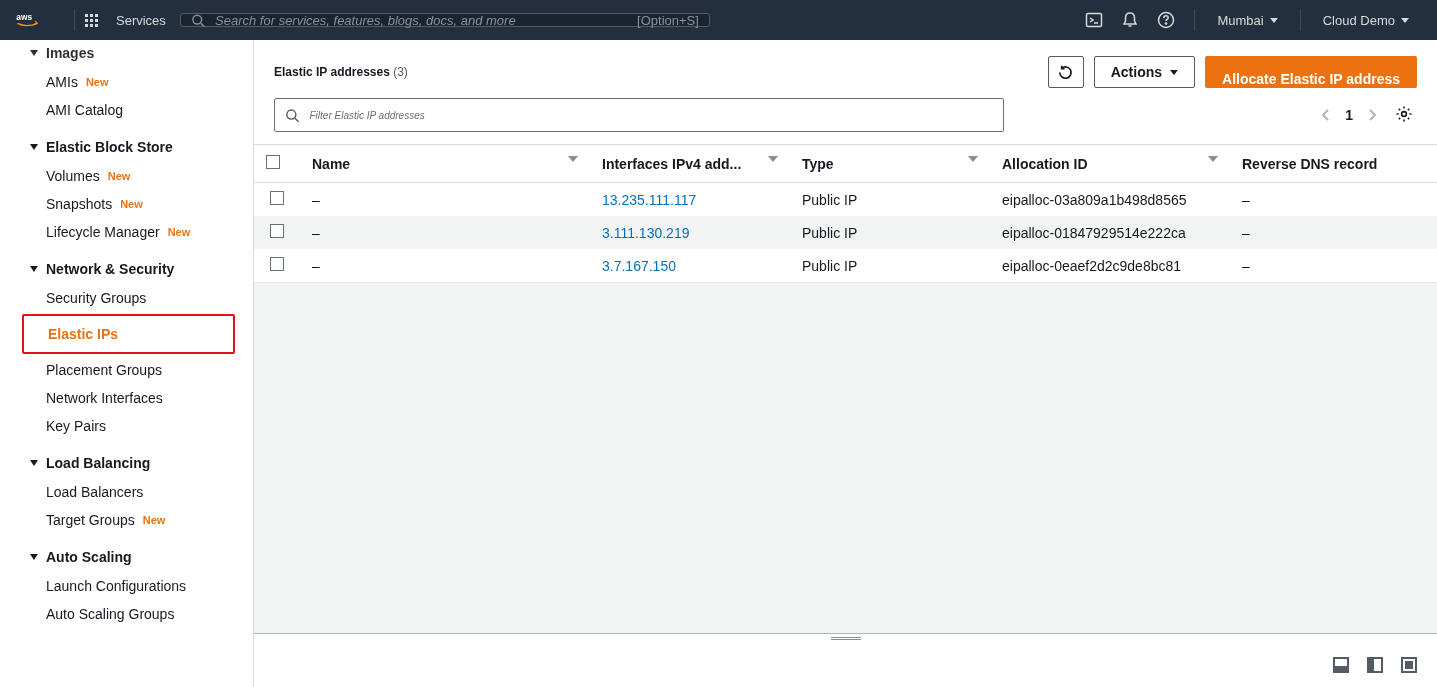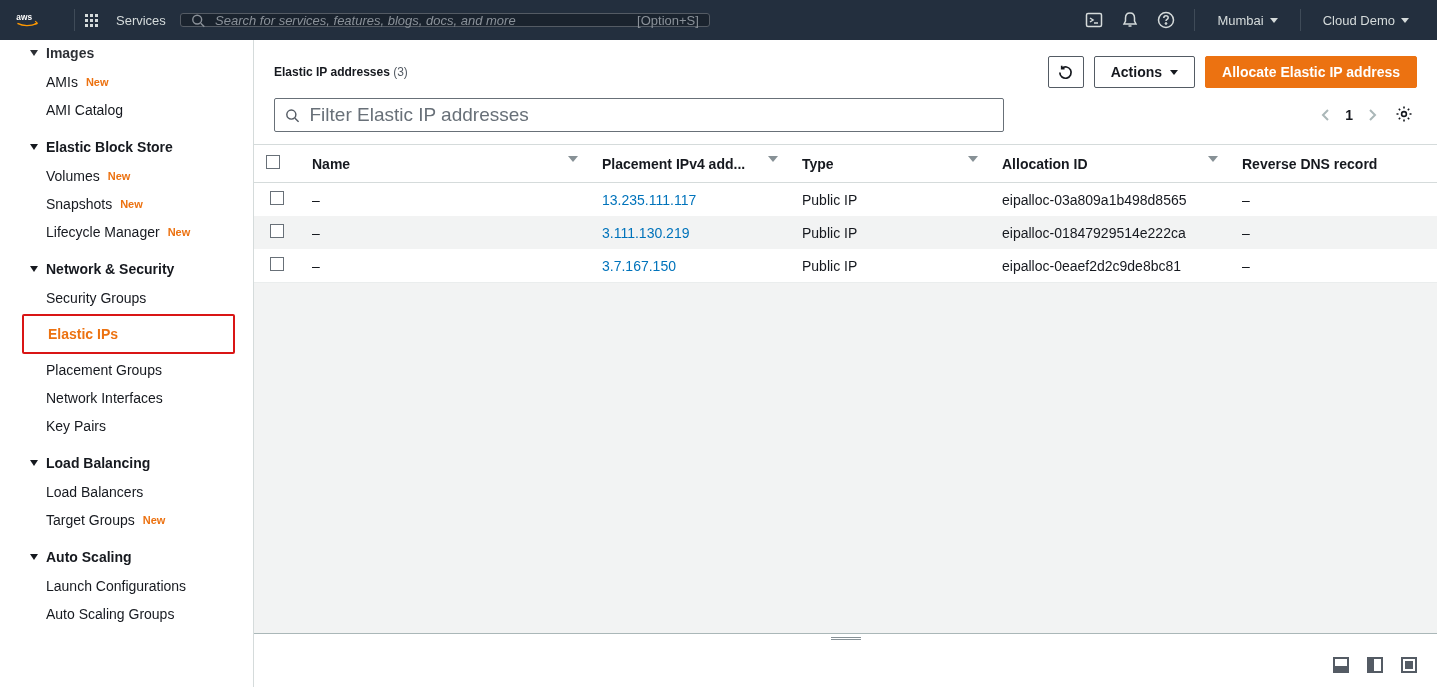--- a/index.html
+++ b/index.html
@@ -39,25 +39,25 @@
 .newbadge { color:#ec7211; font-size:11px; font-weight:700;}
 
 
 .main { flex:1; display:flex; flex-direction:column; background:#fff;}
 .titlebar { padding: 16px 20px 10px 20px; display:flex; align-items:center; justify-content:space-between; }
 .title { font-size: 12px; font-weight:700; }
 .title .count { font-weight:400; color:#545b64;}
 .titlebtns { display:flex; gap:10px; align-items:center;}
 .btn { border:1px solid #545b64; background:#fff; border-radius:2px; height:32px; display:flex; align-items:center; padding:0 16px; font-size:14px; font-weight:700; cursor:pointer; gap:8px;}
 .btn.icononly { padding:0; width:36px; justify-content:center;}
-.btn.primary { background:#ec7211; border-color:#ec7211; color:#fff;}
+.btn.primary { background:#ec7211; border-color:#ec7211; color:#fff;align-items:flex-end;}
 .btn .caret-down { border-top-color:#16191f;}
 .filterbar { padding: 0 20px 12px 20px; display:flex; align-items:center; justify-content:space-between; gap:20px;}
 .filterinput { display:flex; align-items:center; border:1px solid #687078; border-radius:2px; height:34px; padding:0 10px; gap:10px; width: 730px;}
-.filterinput input { border:none; outline:none; font-size:19px; width:100%; }
+.filterinput input { border:none; outline:none; font-size:10px; width:100%; font-style:italic;}
 .filterinput input::placeholder { color:#687078;}
 .pager { display:flex; align-items:center; gap:14px; color:#687078;}
 .pager .pg { color:#16191f; font-weight:700;}
 .pager svg { cursor:pointer;}
 .gearbtn { cursor:pointer; padding:4px;}
 
 
 .tbl { width:100%; border-collapse: collapse;}
 .tbl thead th { font-size:14px; font-weight:700; text-align:left; border-top:1px solid #d5dbdb; border-bottom:1px solid #d5dbdb; padding: 10px 12px; background:#fff; position:relative;}
 .tbl thead th .sortico { float:right; color:#687078;}
@@ -287,21 +287,21 @@
             </svg>
         </div>
       </div>
     </div>
 
     <table class="tbl">
       <thead>
         <tr>
           <th class="chk"><span class="cbx"></span></th>
           <th class="col-name"><span>Name</span><span class="sorttri sortico"></span></th>
-          <th class="col-ip"><span>Placement IPv4 add...</span><span class="sorttri sortico"></span></th>
+          <th class="col-ip"><span>Interfaces IPv4 add...</span><span class="sorttri sortico"></span></th>
           <th class="col-type"><span>Type</span><span class="sorttri sortico"></span></th>
           <th class="col-alloc"><span>Allocation ID</span><span class="sorttri sortico"></span></th>
           <th><span>Reverse DNS record</span></th>
         </tr>
       </thead>
       <tbody>
         <tr>
           <td class="chk"><span class="cbx"></span></td>
           <td>–</td>
           <td><a href="#">13.235.111.117</a></td>

